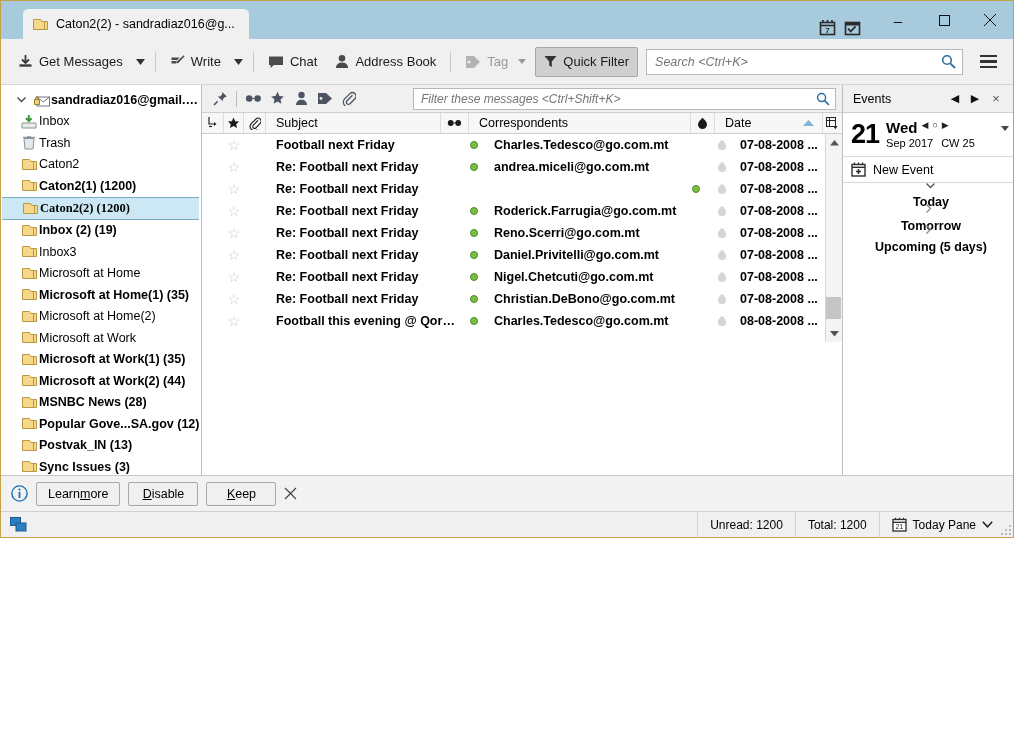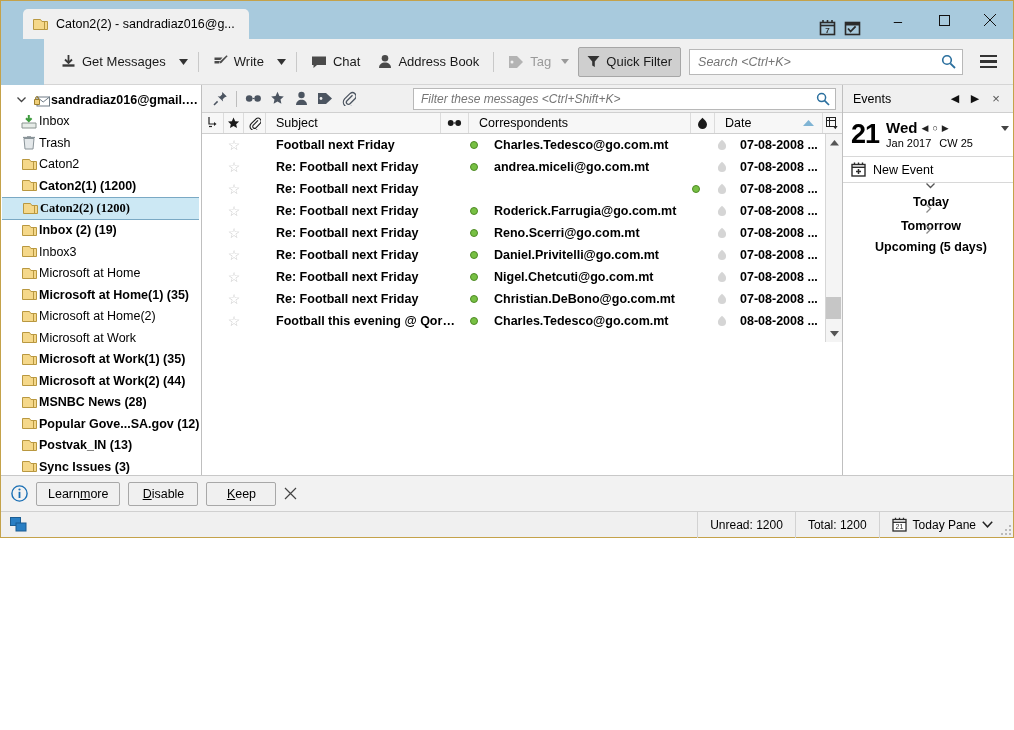--- a/index.html
+++ b/index.html
@@ -52,21 +52,20 @@
   }
 
   
   .toolbar {
     height:46px; flex:0 0 46px;
     background:#f0f0f0;
     display:flex; align-items:center;
     padding:16px 8px;
     border-bottom:1px solid #d5d5d5;
     gap:0px;
-    margin-left:43px;
   }
   .tbtn {
     display:flex; align-items:center; gap:6px;
     height:30px; padding:0 8px;
     font-size:13px; color:#1a1a1a;
     border:1px solid transparent; border-radius:2px;
     white-space:nowrap;
   }
   .tbtn.disabled { color:#9a9a9a; }
   .tbtn.active { background:#cfcfcf; border:1px solid #a6a6a6; }
@@ -187,21 +186,21 @@
   }
   .ev-head .ttl { flex:1; }
   .ev-nav { width:20px; text-align:center; font-size:11px; color:#111; }
   .ev-close { width:22px; text-align:center; font-size:13px; color:#555; }
   .ev-date {
     height:44px; flex:0 0 44px; display:flex; align-items:center;
     padding:0 4px 0 8px; border-bottom:1px solid #d8d8d8;
   }
   .ev-day { font-size:27px; font-weight:bold; letter-spacing:-1px; line-height:1; }
   .ev-dcol { margin-left:7px; }
-  .ev-line1 { display:flex; align-items:center; gap:4px; }
+  .ev-line1 { display:flex; gap:4px; }
   .ev-wd { font-size:15px; font-weight:bold; line-height:1.05; }
   .ev-mini { font-size:9px; color:#222; }
   .ev-line2 { display:flex; gap:8px; font-size:11px; margin-top:1px; }
   .ev-drop { margin-left:auto; font-size:8px; color:#444; padding-bottom:12px; }
   .ev-new {
     height:26px; flex:0 0 26px; display:flex; align-items:center; gap:7px;
     padding-left:8px; border-bottom:1px solid #d8d8d8; font-size:12.5px;
   }
   .ev-sec { height:21px; display:flex; align-items:center; gap:6px;
             padding-left:6px; font-size:12.5px; font-weight:bold;flex-direction:column; }
@@ -889,21 +888,21 @@
       <div class="ev-date">
         <span class="ev-day">21</span>
         <span class="ev-dcol">
           <span class="ev-line1">
             <span class="ev-wd">Wed</span>
             <span class="ev-mini">◀</span>
             <span class="ev-mini">○</span>
             <span class="ev-mini">▶</span>
           </span>
           <span class="ev-line2">
-            <span>Jan 2017</span>
+            <span>Sep 2017</span>
             <span>CW 25</span>
           </span>
         </span>
         <span class="ev-drop">
           <svg width="8" height="5" viewBox="0 0 8 5">
               <path d="M0 0h8L4 5z" fill="#444"></path>
             </svg>
         </span>
       </div>
 

